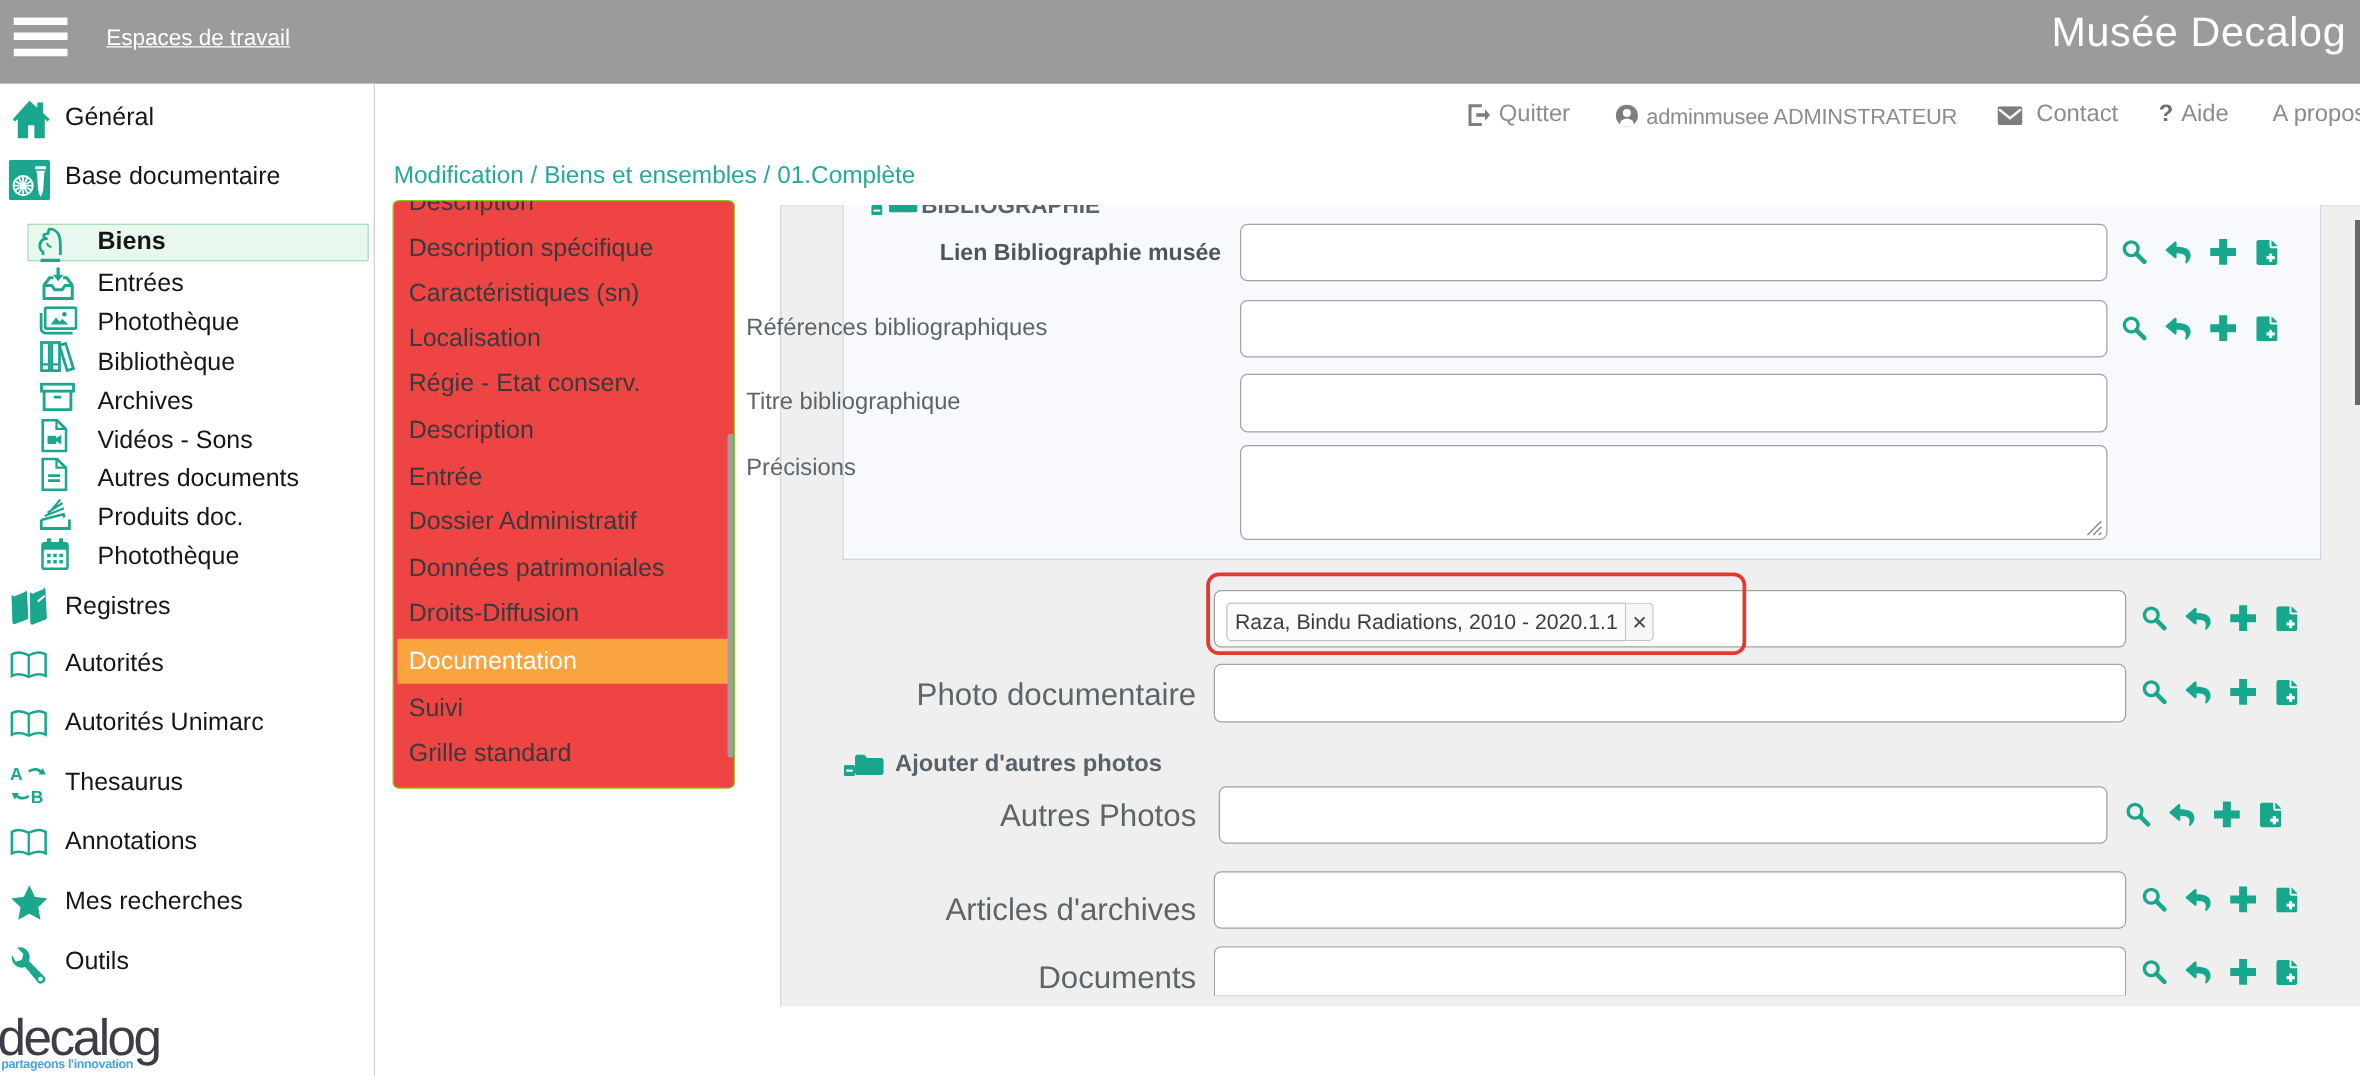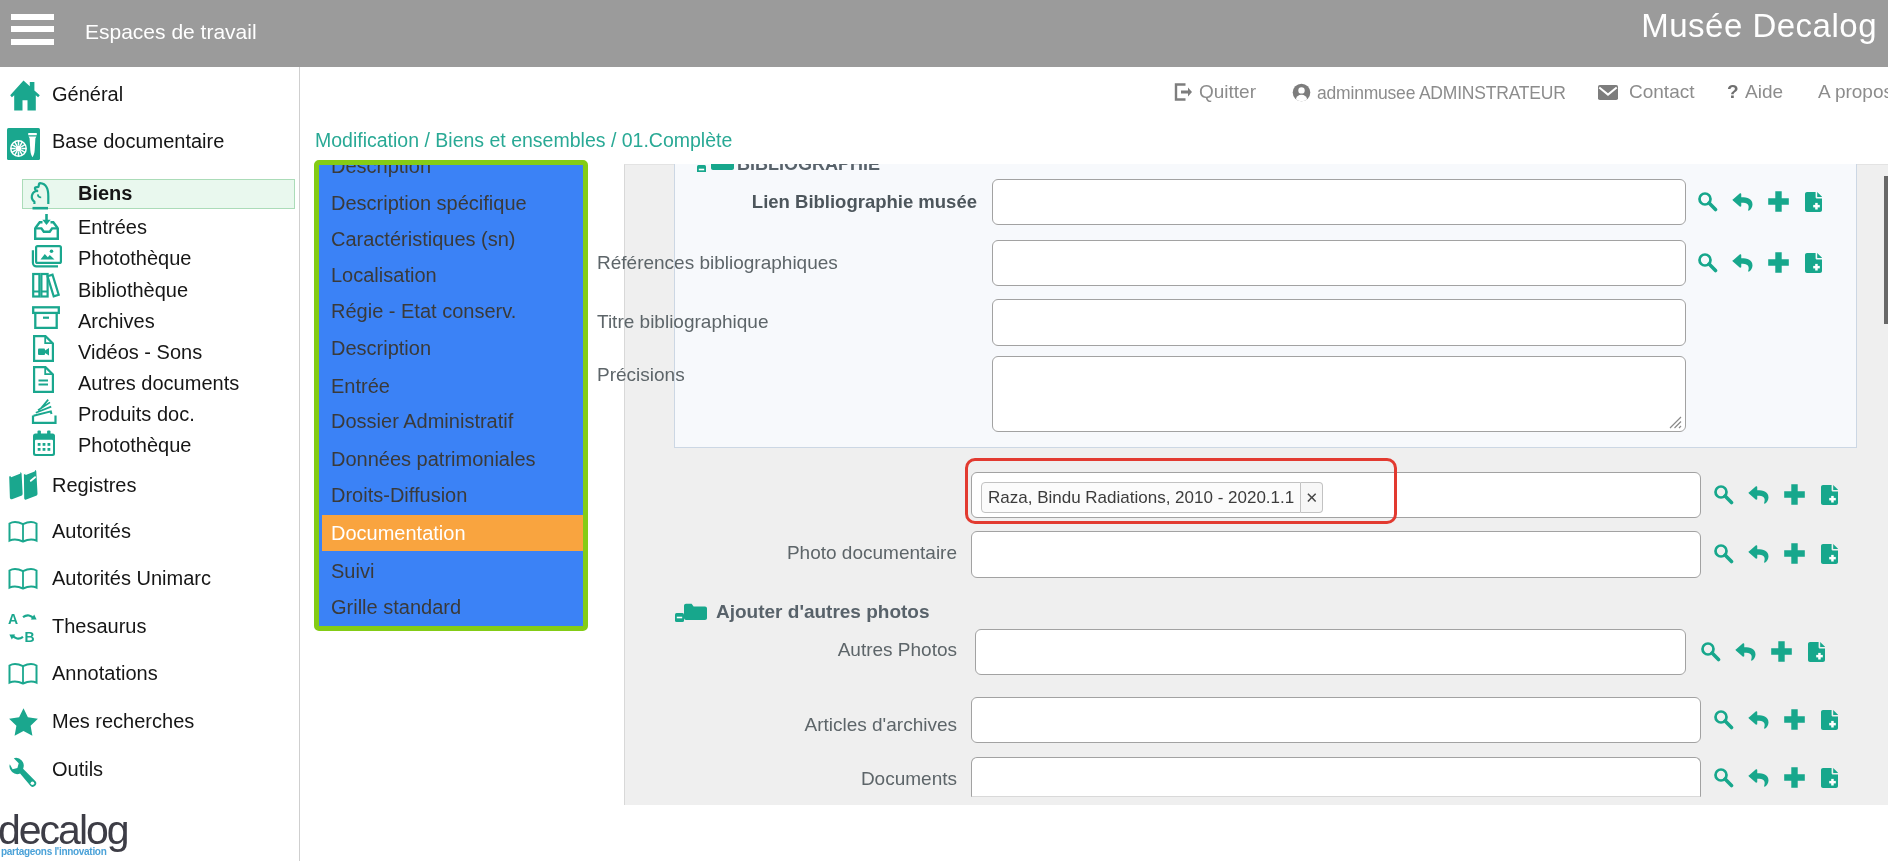--- a/index.html
+++ b/index.html
@@ -2,45 +2,45 @@
 <html lang="fr"><head>
 <meta charset="utf-8">
 <title>Musée Decalog</title>
 <style>
   html,body{margin:0;padding:0;background:#fff;}
   #page{position:relative;width:1888px;height:861px;overflow:hidden;background:#fff;
         font-family:"Liberation Sans",sans-serif;}
   
   #topbar{position:absolute;left:0;top:0;width:1888px;height:67px;background:#9b9b9b;}
   .burger b{position:absolute;left:11px;width:43px;height:6px;background:#fff;display:block;}
-  #tbtitle{position:absolute;left:85px;top:20px;font-size:21px;color:#fff;}
+  #tbtitle{position:absolute;left:85px;top:20px;font-size:18px;color:#fff;text-decoration:underline;}
   #tbbrand{position:absolute;right:11px;top:7px;font-size:33px;font-weight:normal;color:#fff;letter-spacing:0.5px;}
   
   #sidebar{position:absolute;left:0;top:67px;width:299px;height:794px;background:#fff;border-right:1px solid #cfcfcf;}
   .mi{position:absolute;left:52px;font-size:20px;color:#161616;white-space:nowrap;}
   .si{position:absolute;left:78px;font-size:20px;color:#161616;white-space:nowrap;}
   #bienshl{position:absolute;left:22px;top:179px;width:273px;height:30px;background:#e9f8ee;border:1px solid #abdcb8;box-sizing:border-box;}
   .icn{position:absolute;}
   
   .hlink{position:absolute;top:81px;font-size:19px;color:#8c8c8c;white-space:nowrap;}
   #crumb{position:absolute;left:315px;top:129px;font-size:19.5px;color:#29a995;}
   
-  #lpanel{position:absolute;left:314px;top:160px;width:274px;height:471px;background:#3b82f6;
-          border:5px solid #84cc16;border-radius:5px;box-sizing:border-box;overflow:hidden;}
+  #lpanel{position:absolute;left:314px;top:160px;width:274px;height:471px;background:#ef4444;
+          border:1px solid #84cc16;border-radius:5px;box-sizing:border-box;overflow:hidden;}
   .li{position:absolute;left:12px;font-size:20px;color:#3a3a3a;white-space:nowrap;}
   #docsel{position:absolute;left:3px;top:350px;width:266px;height:36px;background:#f9a43f;}
   #lpscroll{position:absolute;left:267px;top:186px;width:5px;height:259px;background:#9e9e9e;border-radius:3px;}
   
   #container{position:absolute;left:624px;top:164px;width:1264px;height:641px;background:#efefef;
              border-left:1px solid #d8d8d8;border-top:1px solid #e3e3e3;box-sizing:border-box;overflow:hidden;}
   #bpanel{position:absolute;left:674px;top:164px;width:1183px;height:284px;background:#f7f9fc;
           border:1px solid #ccd7e4;border-top:none;box-sizing:border-box;}
   .lblb{position:absolute;left:597px;width:380px;text-align:right;font-size:18.5px;font-weight:bold;color:#4d565c;white-space:nowrap;}
   .lbl{position:absolute;left:597px;width:380px;text-align:left;font-size:19px;color:#5d6569;white-space:nowrap;}
-  .lbl2{position:absolute;left:577px;width:380px;text-align:right;font-size:19px;color:#5d6569;white-space:nowrap;}
+  .lbl2{position:absolute;left:577px;width:380px;text-align:right;font-size:25px;color:#5d6569;white-space:nowrap;}
   .lbl2b{position:absolute;left:577px;width:380px;text-align:right;font-size:18.5px;font-weight:bold;color:#4d565c;white-space:nowrap;}
   .inp{position:absolute;background:#fff;border:1px solid #a2a2a2;border-radius:6px;box-sizing:border-box;}
   .icons{position:absolute;width:130px;height:24px;}
   .icons svg{position:absolute;top:0;}
   .shead{font-weight:bold;color:#58626a;font-size:19px;position:absolute;white-space:nowrap;}
   
   #redbox{position:absolute;left:965px;top:458px;width:432px;height:66px;border:3px solid #e23a30;border-radius:10px;box-sizing:border-box;z-index:30;}
   
   #chip{position:absolute;left:981px;top:482px;height:31px;display:flex;z-index:20;}
   #chiptext{background:#fbfbfb;border:1px solid #c2c2c2;border-radius:4px 0 0 4px;font-size:17px;color:#3c3c3c;

